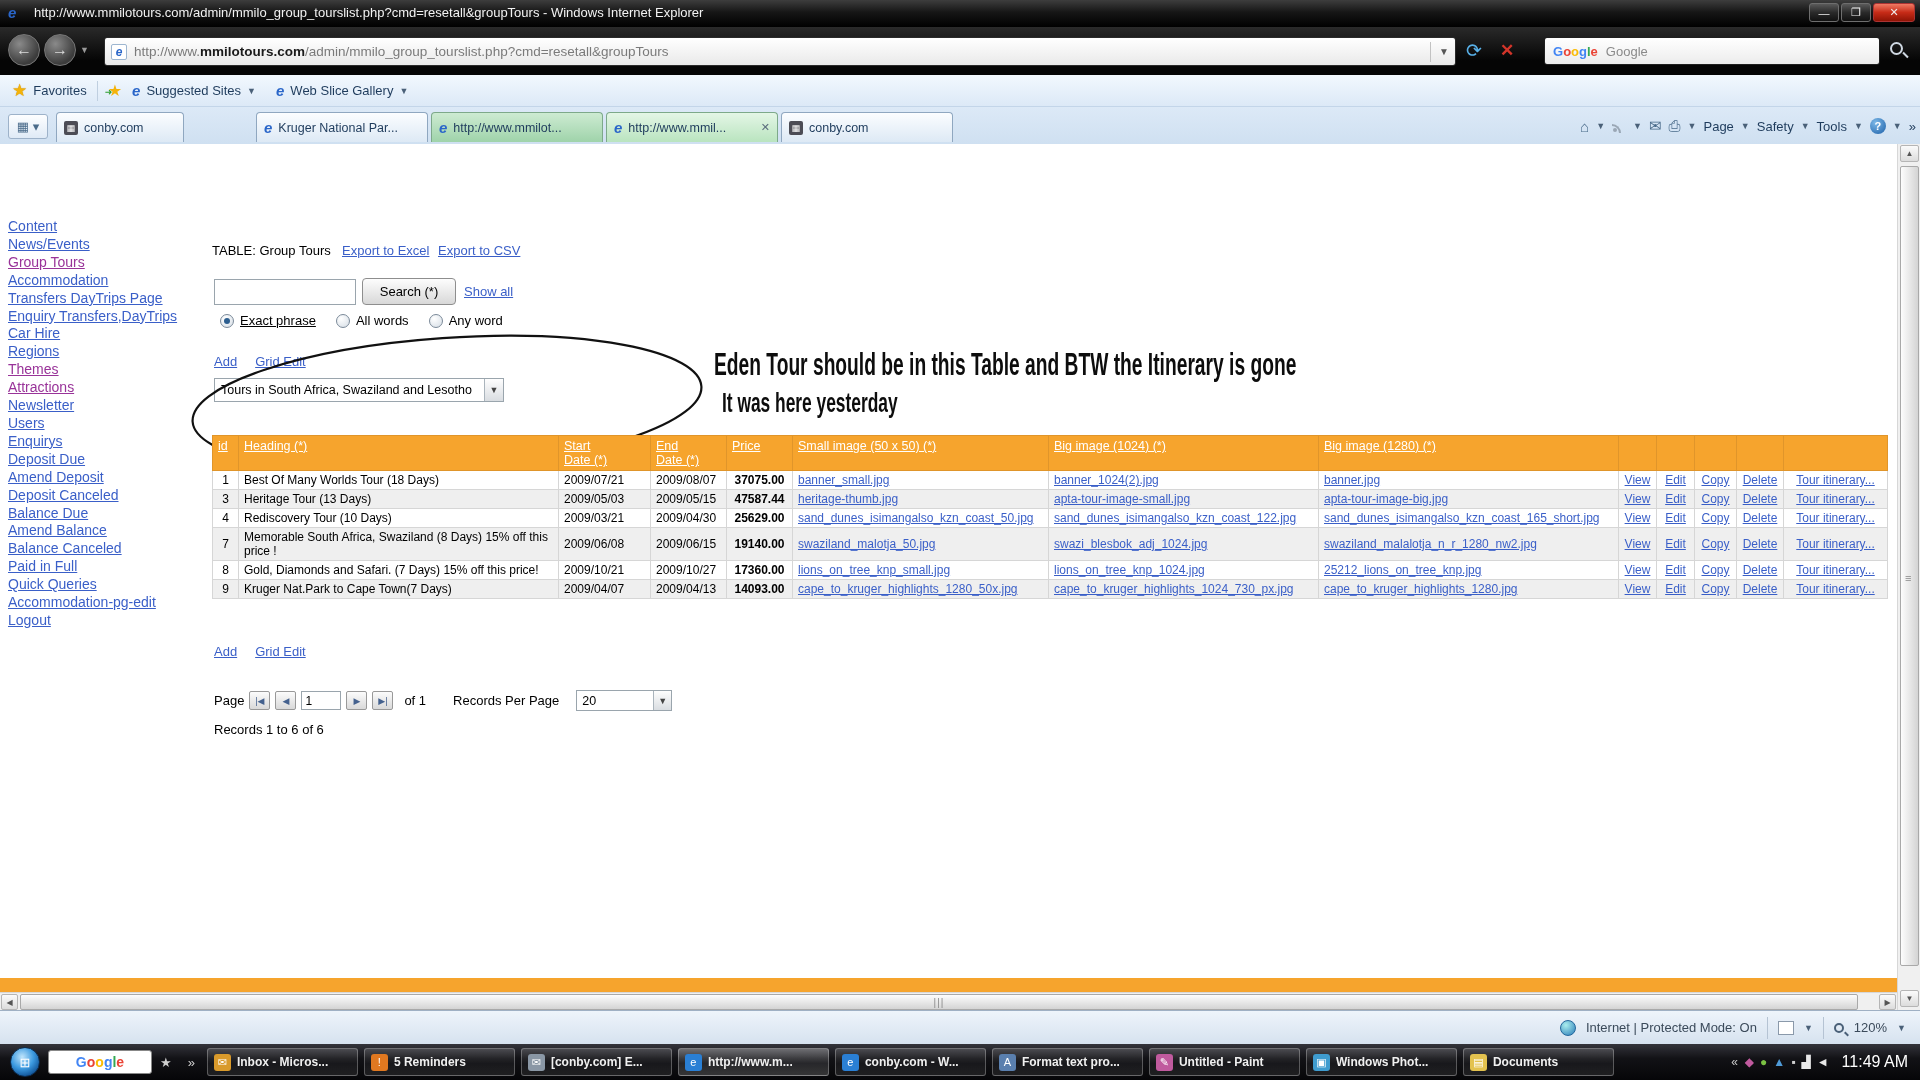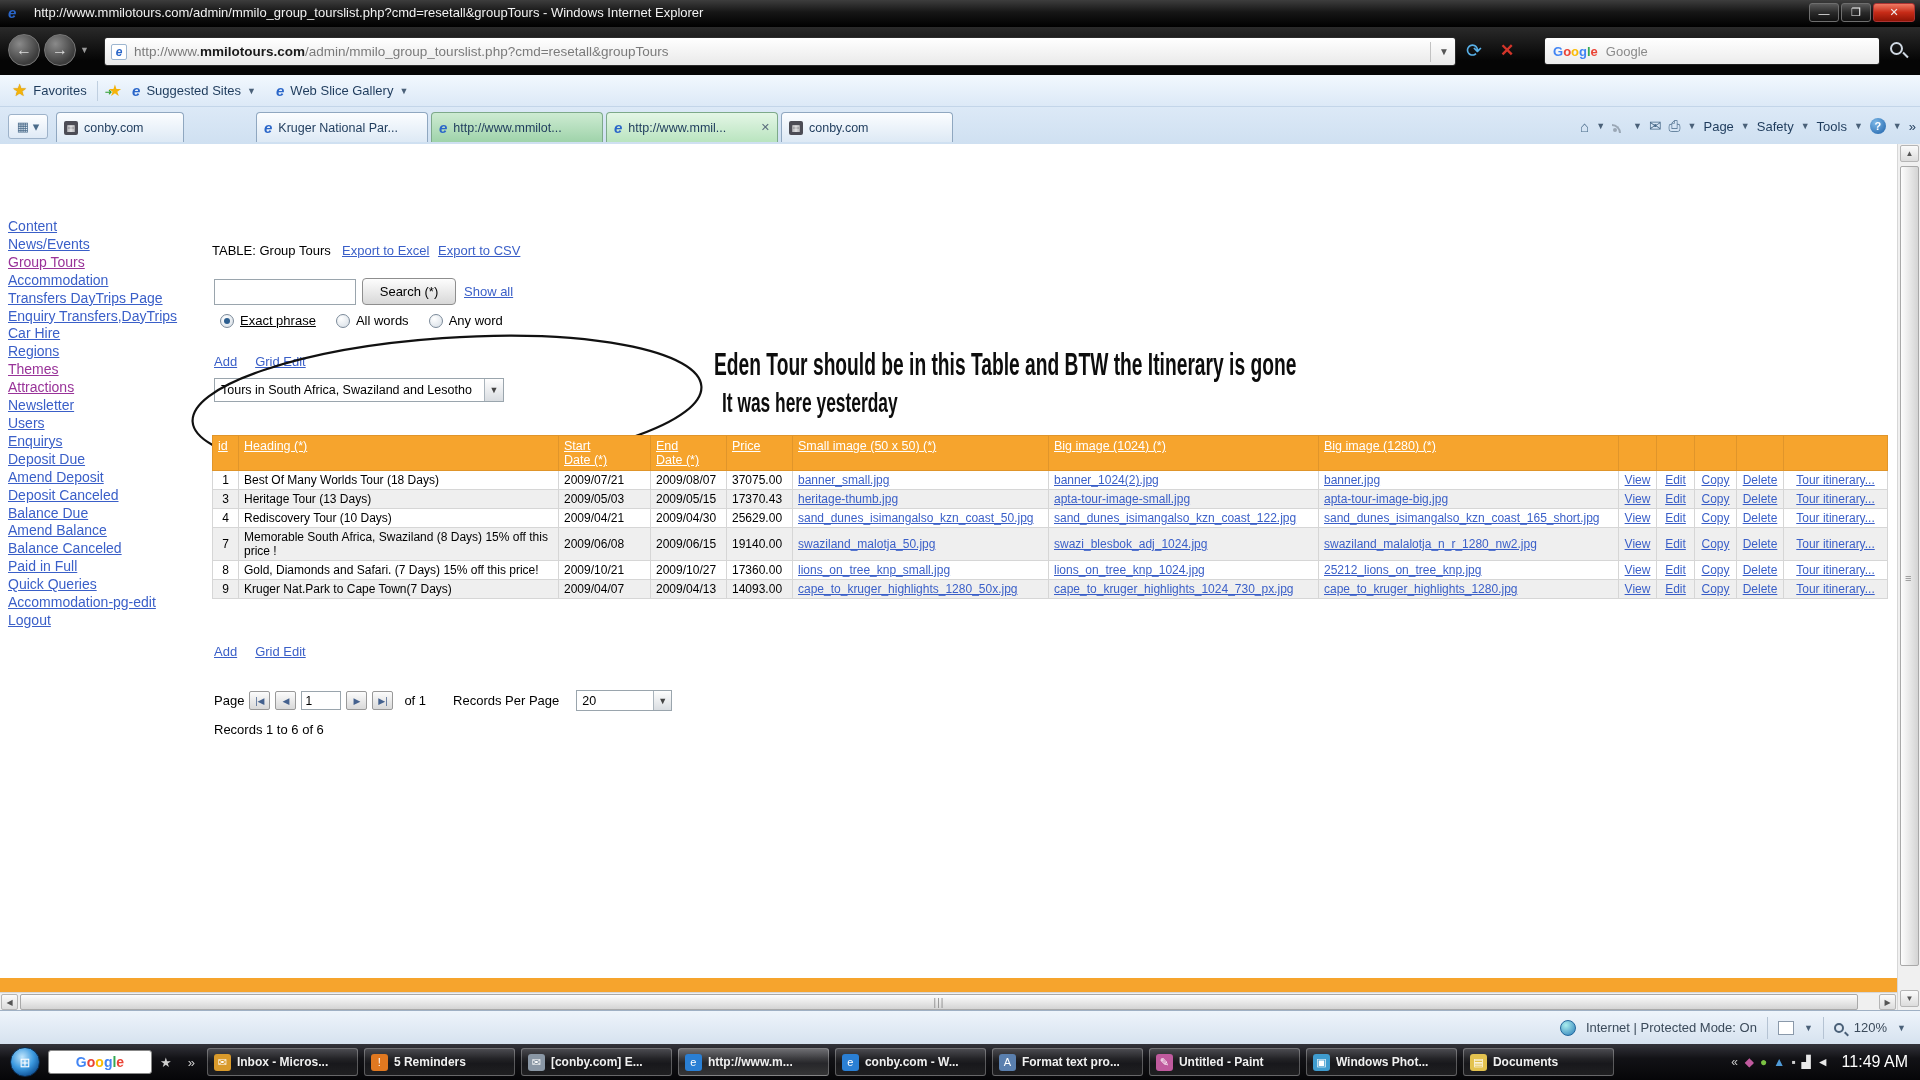--- a/index.html
+++ b/index.html
@@ -111,21 +111,21 @@
   .m1 { left:502px; top:153px; font-size:31px; }
   .m2 { left:510px; top:193px; font-size:28px; }
 
   
   #gtable { position:absolute; left:0; top:241px; border-collapse:collapse; table-layout:fixed; }
   #gtable th { background:#F6A42D; color:#fff; font-weight:normal; text-align:left; font-size:12.5px;
     padding:3px 5px; border:1px solid #e0952a; white-space:pre-line; vertical-align:top; }
   #gtable th span { text-decoration:underline; }
   #gtable td { border:1px solid #d6d6d6; font-size:12px; padding:2px 5px; vertical-align:middle; background:#fff; }
   #gtable tr.alt td { background:#efefef; }
-  #gtable td.num { text-align:left; }
+  #gtable td.num { text-align:center;font-weight:bold; }
   #gtable td.ctr { text-align:center; }
   .below-add { position:absolute; left:2px; top:450px; display:flex; gap:18px; }
   .pager { position:absolute; left:2px; top:496px; display:flex; align-items:center; font-size:13px; gap:5px; }
   .pgbtn { width:21px; height:19px; border:1px solid #999; border-radius:2px; background:linear-gradient(#fcfcfc,#d9d9d9);
     color:#44618e; font-size:9px; display:flex; align-items:center; justify-content:center; }
   .pginput { width:40px; height:19px; border:1px solid #9aa5ad; font-size:12px; padding:0 3px; }
   .rpp-select { margin-left:12px; width:96px; height:21px; border:1px solid #9aa5ad; background:#fff; display:flex; align-items:center; font-size:12.5px;}
   .rpp-select .val { flex:1; padding:0 5px; }
   .rpp-select .arrow { width:18px; height:100%; border-left:1px solid #aab4bc; background:linear-gradient(#fefefe,#d9dde1); font-size:9px; display:flex; align-items:center; justify-content:center; color:#444;}
   .records { position:absolute; left:2px; top:528px; font-size:13px; }
@@ -387,34 +387,34 @@
             <td class="ctr"><span class="sitelink">Edit</span></td>
             <td class="ctr"><span class="sitelink">Copy</span></td>
             <td class="ctr"><span class="sitelink">Delete</span></td>
             <td class="ctr"><span class="sitelink">Tour itinerary...</span></td>
           </tr>
           <tr class="alt">
             <td class="ctr">3</td>
             <td>Heritage Tour (13 Days)</td>
             <td>2009/05/03</td>
             <td>2009/05/15</td>
-            <td class="num">17370.43</td>
+            <td class="num">47587.44</td>
             <td><span class="sitelink">heritage-thumb.jpg</span></td>
             <td><span class="sitelink">apta-tour-image-small.jpg</span></td>
             <td><span class="sitelink">apta-tour-image-big.jpg</span></td>
             <td class="ctr"><span class="sitelink">View</span></td>
             <td class="ctr"><span class="sitelink">Edit</span></td>
             <td class="ctr"><span class="sitelink">Copy</span></td>
             <td class="ctr"><span class="sitelink">Delete</span></td>
             <td class="ctr"><span class="sitelink">Tour itinerary...</span></td>
           </tr>
           <tr>
             <td class="ctr">4</td>
             <td>Rediscovery Tour (10 Days)</td>
-            <td>2009/04/21</td>
+            <td>2009/03/21</td>
             <td>2009/04/30</td>
             <td class="num">25629.00</td>
             <td><span class="sitelink">sand_dunes_isimangalso_kzn_coast_50.jpg</span></td>
             <td><span class="sitelink">sand_dunes_isimangalso_kzn_coast_122.jpg</span></td>
             <td><span class="sitelink">sand_dunes_isimangalso_kzn_coast_165_short.jpg</span></td>
             <td class="ctr"><span class="sitelink">View</span></td>
             <td class="ctr"><span class="sitelink">Edit</span></td>
             <td class="ctr"><span class="sitelink">Copy</span></td>
             <td class="ctr"><span class="sitelink">Delete</span></td>
             <td class="ctr"><span class="sitelink">Tour itinerary...</span></td>

